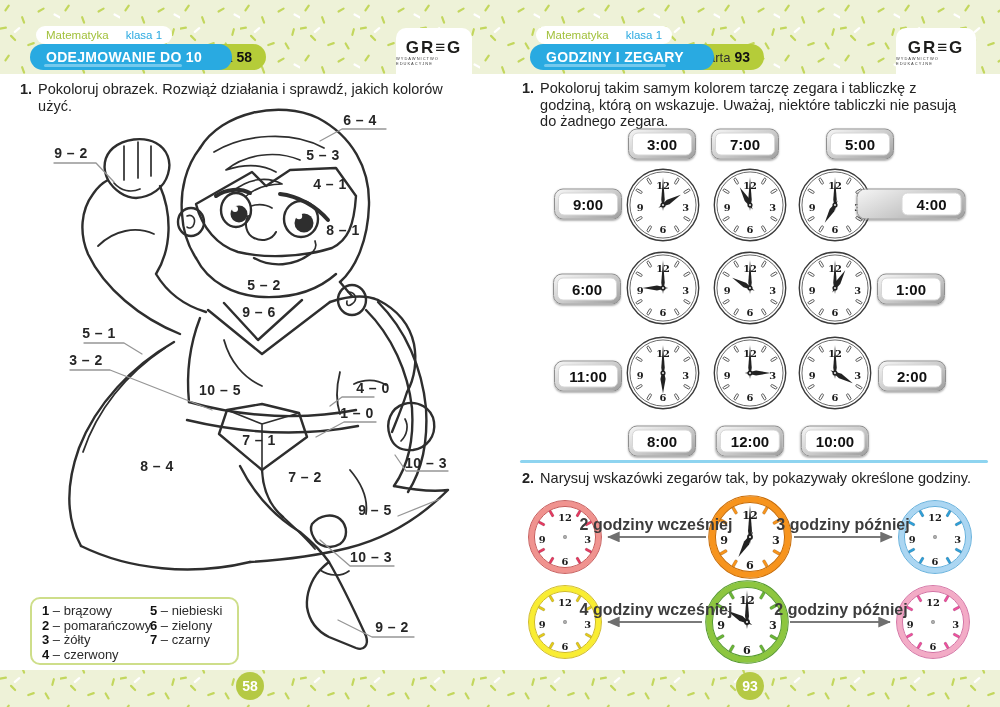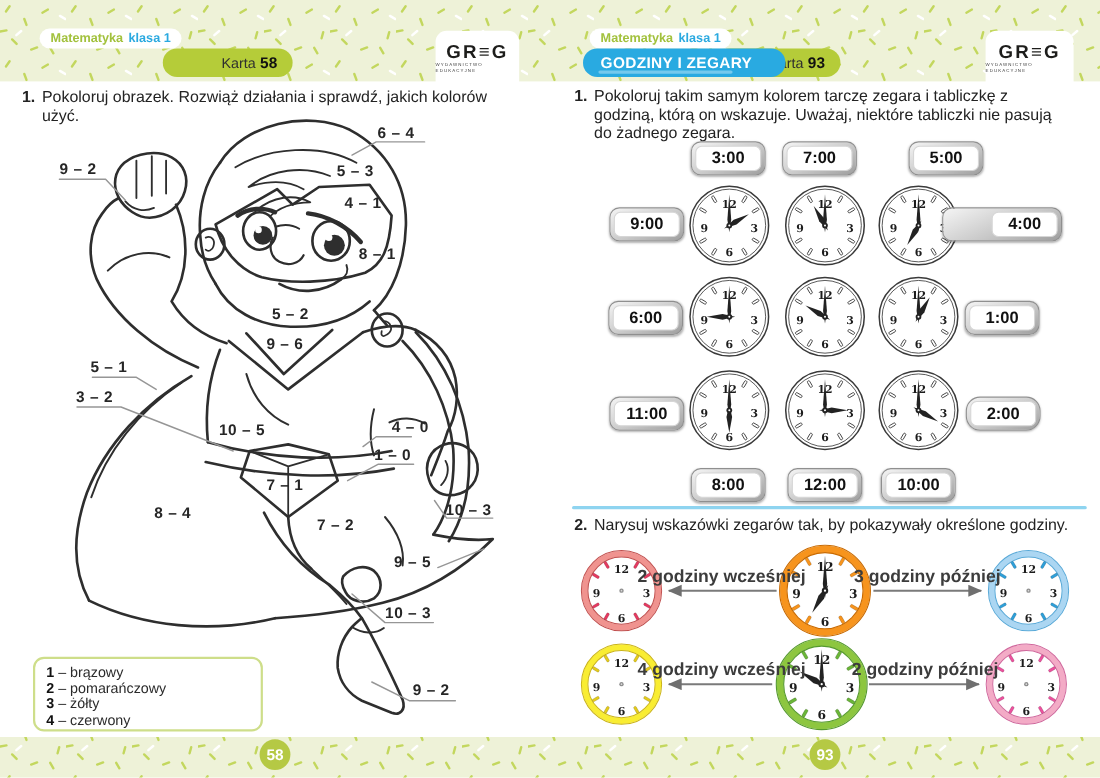--- a/index.html
+++ b/index.html
@@ -9,21 +9,21 @@
   }
   .abs{position:absolute;}
   
   #bg-svg{left:0;top:0;z-index:0;}
   
   .logo-tab{background:#fff;border-radius:10px 10px 0 0;z-index:1;height:50px;top:28px;
     display:flex;flex-direction:column;align-items:center;justify-content:center;}
   .logo-word{font-weight:bold;font-size:17px;letter-spacing:2px;color:#1d1d1b;line-height:15px;}
   .logo-sub{font-size:4px;letter-spacing:1px;color:#3a3a3a;margin-top:1px;}
   .meta-pill{z-index:3;background:#fff;border-radius:9px;height:18px;padding:0 10px;
-    display:flex;align-items:center;gap:5px;font-size:11.5px;font-weight:bold;top:26px;}
+    display:flex;align-items:center;gap:17px;font-size:11.5px;font-weight:normal;top:26px;}
   .meta-subj{color:#a2c13c;} .meta-grade{color:#2aa9e0;}
   .topic-pill{z-index:3;height:26px;border-radius:13px;background:#29aae1;color:#fff;
     font-weight:bold;font-size:14px;display:flex;align-items:center;padding:0 16px;top:44px;letter-spacing:.3px;}
   .topic-underline{position:absolute;left:14px;bottom:3px;height:3px;background:#74c9ed;border-radius:2px;}
   .card-pill{z-index:2;height:26px;border-radius:13px;background:#b5cc39;top:44px;
     display:flex;align-items:center;justify-content:flex-end;padding-right:14px;
     font-size:13px;color:#2f2f2f;}
   .card-pill b{color:#111;margin-left:4px;font-size:14px;}
   
   .task{z-index:2;display:flex;gap:6px;font-size:14.5px;line-height:16.5px;color:#232323;}
@@ -161,20 +161,24 @@
   </div>
 
   <div class="abs meta-pill" style="left:36px;">
     <span class="meta-subj">Matematyka</span>
     <span class="meta-grade">klasa 1</span>
   </div>
   <div class="abs card-pill" style="left:148px;width:104px;">
     <span>Karta</span>
     <b>58</b>
   </div>
+  <div class="abs topic-pill" style="left:30px;width:170px;">
+    <span>ODEJMOWANIE DO 10</span>
+    <i class="topic-underline" style="width:138px;"></i>
+  </div>
 
   <div class="abs task" style="left:20px;top:81px;width:445px;">
     <b>1.</b>
     <span>Pokoloruj obrazek. Rozwiąż działania i sprawdź, jakich kolorów użyć.</span>
   </div>
 
   <svg class="abs" style="left:0;top:95px;z-index:1;" width="470" height="575" viewBox="0 95 470 575" fill="none" stroke="#2e2e2e" stroke-width="2.4" stroke-linecap="round" stroke-linejoin="round">
     <g>
 
       <path d="M 200,148 C 222,112 280,100 318,118 C 352,136 370,168 369,205 C 368,240 356,268 340,282"></path>
@@ -281,20 +285,25 @@
   <div class="abs eq" style="left:371px;top:557px;">10 – 3</div>
   <div class="abs eq" style="left:392px;top:627px;">9 – 2</div>
 
   <div class="abs legend">
     <div class="legend-col" style="left:10px;">
       <div><b>1</b><span> – </span><span>brązowy</span></div>
       <div><b>2</b><span> – </span><span>pomarańczowy</span></div>
       <div><b>3</b><span> – </span><span>żółty</span></div>
       <div><b>4</b><span> – </span><span>czerwony</span></div>
     </div>
+    <div class="legend-col" style="left:118px;">
+      <div><b>5</b><span> – </span><span>niebieski</span></div>
+      <div><b>6</b><span> – </span><span>zielony</span></div>
+      <div><b>7</b><span> – </span><span>czarny</span></div>
+    </div>
   </div>
 
   <div class="abs page-circle" style="left:250px;top:686px;">58</div>
 </div>
 
 <div class="abs" style="left:500px;top:0;width:500px;height:707px;">
 
   <div class="abs logo-tab" style="left:396px;width:80px;">
     <div class="logo-word">GR≡G</div>
     <div class="logo-sub">WYDAWNICTWO EDUKACYJNE</div>
@@ -336,21 +345,21 @@
   </div>
 <div class="abs tablet" style="left:588px;top:376px;">
     <div class="tablet-inner">11:00</div>
   </div>
 <div class="abs tablet" style="left:911px;top:204px;padding-left:44px;">
     <div class="tablet-inner">4:00</div>
   </div>
 <div class="abs tablet" style="left:911px;top:289px;">
     <div class="tablet-inner">1:00</div>
   </div>
-<div class="abs tablet" style="left:912px;top:376px;border-radius:13px;">
+<div class="abs tablet" style="left:912px;top:376px;">
     <div class="tablet-inner">2:00</div>
   </div>
 <div class="abs tablet" style="left:662px;top:441px;">
     <div class="tablet-inner">8:00</div>
   </div>
 <div class="abs tablet" style="left:750px;top:441px;">
     <div class="tablet-inner">12:00</div>
   </div>
 <div class="abs tablet" style="left:835px;top:441px;">
     <div class="tablet-inner">10:00</div>

